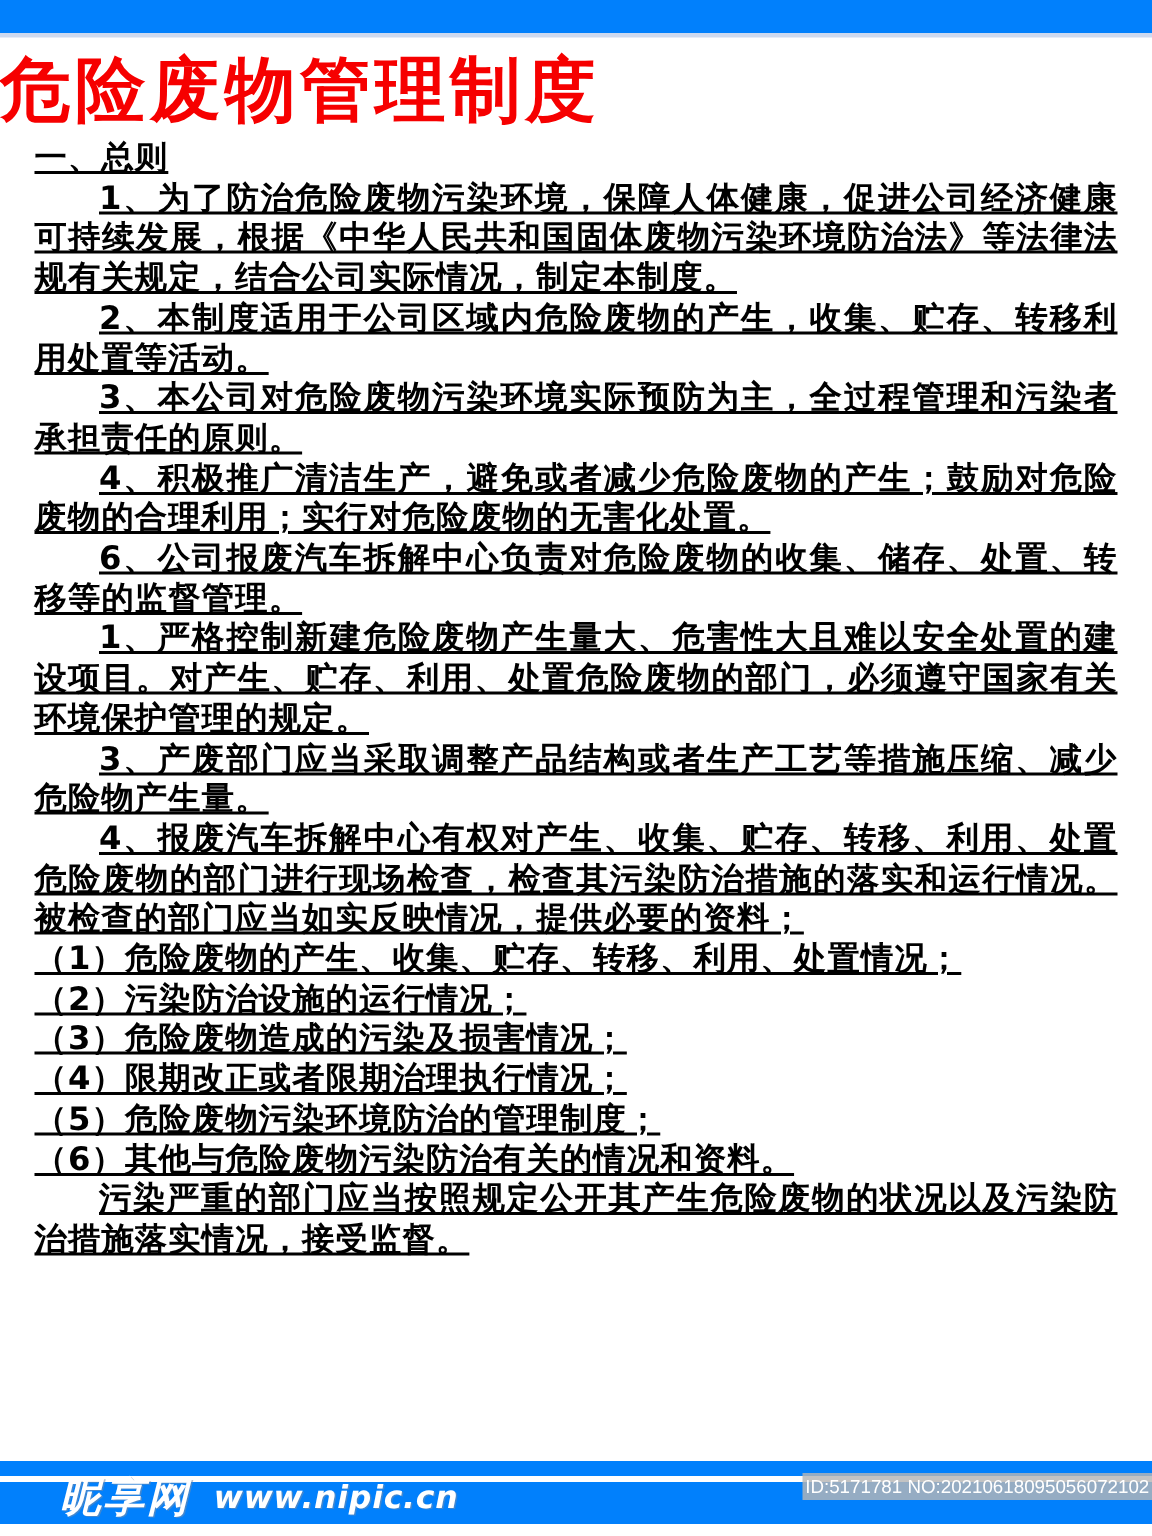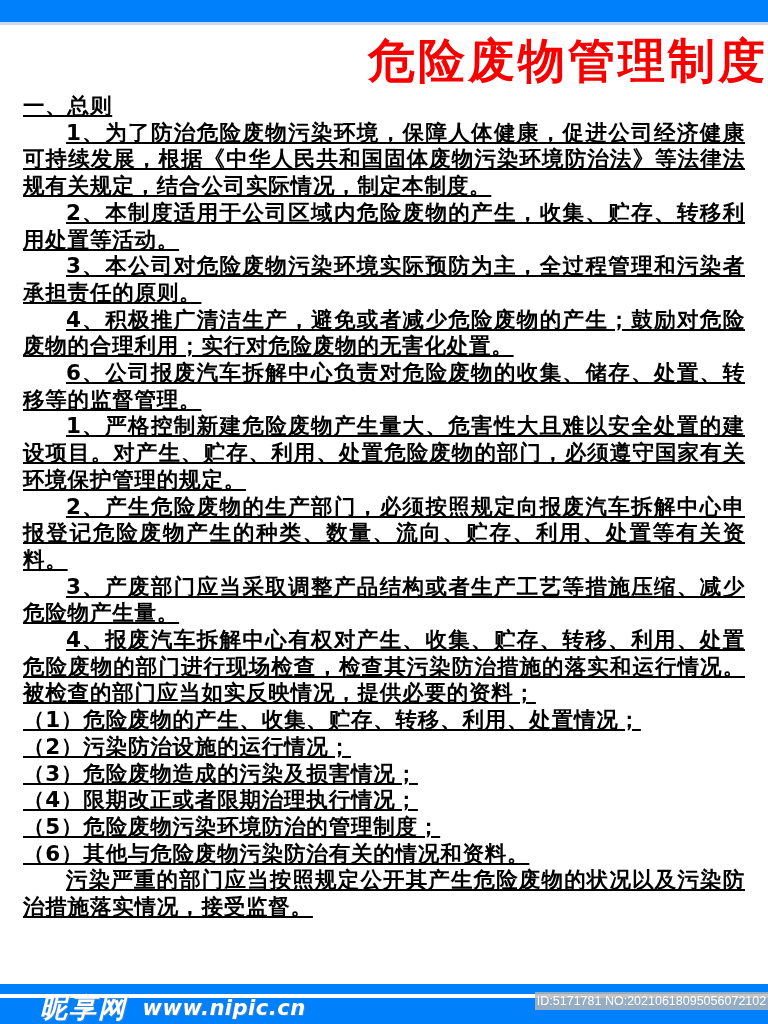--- a/index.html
+++ b/index.html
@@ -7,37 +7,37 @@
     width:768px;height:1024px;position:relative;background:#ffffff;
     font-family:"DejaVu Sans",sans-serif;overflow:hidden;
   }
   
   .top-bar{position:absolute;top:0;left:0;width:768px;height:22px;background:#0180fc;}
   .top-bar-edge{position:absolute;top:22px;left:0;width:768px;height:3px;background:#cdd9ef;}
 
   
   .title{
     position:absolute;top:30px;left:0;width:768px;height:62px;line-height:62px;
-    text-align:right;font-size:47px;font-weight:800;color:#f60000;
+    text-align:left;font-size:47px;font-weight:800;color:#f60000;
     letter-spacing:3px;white-space:nowrap;
   }
 
   
   .content{
     position:absolute;top:93px;left:23px;width:722px;
     color:#000;font-weight:700;font-size:21.5px;line-height:26.7px;
     text-align:justify;letter-spacing:0.8px;
   }
   .content p{margin:0;padding:0;text-decoration:underline;}
   p.sec-head{text-indent:0;}
   p.para{text-indent:2em;}
   p.item{text-indent:0;}
 
   
-  .footer{position:absolute;left:0;bottom:8px;width:768px;height:32px;}
+  .footer{position:absolute;left:0;bottom:18px;width:768px;height:32px;}
   .f-blue-top{position:absolute;top:0;left:0;width:768px;height:10px;background:#0180fc;}
   .f-white-stripe{position:absolute;top:10px;left:0;width:768px;height:4px;background:#ffffff;}
   .f-blue-main{position:absolute;top:14px;left:0;width:768px;height:28px;background:#0180fc;}
   .f-logo{
     position:absolute;left:40px;top:6px;color:#ffffff;font-style:italic;font-weight:800;
     white-space:nowrap;text-shadow:1px 1px 0 rgba(120,140,170,0.55);
   }
   .f-logo .site-name{font-size:27px;letter-spacing:2px;vertical-align:middle;}
   .f-logo .site-url{font-size:21px;margin-left:10px;vertical-align:middle;letter-spacing:0.5px;}
   .f-idbox{
@@ -57,21 +57,20 @@
 <div class="title">危险废物管理制度</div>
 
 <div class="content">
   <p class="sec-head">一、总则</p>
   <p class="para">1、为了防治危险废物污染环境，保障人体健康，促进公司经济健康可持续发展，根据《中华人民共和国固体废物污染环境防治法》等法律法规有关规定，结合公司实际情况，制定本制度。</p>
   <p class="para">2、本制度适用于公司区域内危险废物的产生，收集、贮存、转移利用处置等活动。</p>
   <p class="para">3、本公司对危险废物污染环境实际预防为主，全过程管理和污染者承担责任的原则。</p>
   <p class="para">4、积极推广清洁生产，避免或者减少危险废物的产生；鼓励对危险废物的合理利用；实行对危险废物的无害化处置。</p>
   <p class="para">6、公司报废汽车拆解中心负责对危险废物的收集、储存、处置、转移等的监督管理。</p>
   <p class="para">1、严格控制新建危险废物产生量大、危害性大且难以安全处置的建设项目。对产生、贮存、利用、处置危险废物的部门，必须遵守国家有关环境保护管理的规定。</p>
-  <p class="para">2、产生危险废物的生产部门，必须按照规定向报废汽车拆解中心申报登记危险废物产生的种类、数量、流向、贮存、利用、处置等有关资料。</p>
   <p class="para">3、产废部门应当采取调整产品结构或者生产工艺等措施压缩、减少危险物产生量。</p>
   <p class="para">4、报废汽车拆解中心有权对产生、收集、贮存、转移、利用、处置危险废物的部门进行现场检查，检查其污染防治措施的落实和运行情况。被检查的部门应当如实反映情况，提供必要的资料；</p>
   <p class="item">（1）危险废物的产生、收集、贮存、转移、利用、处置情况；</p>
   <p class="item">（2）污染防治设施的运行情况；</p>
   <p class="item">（3）危险废物造成的污染及损害情况；</p>
   <p class="item">（4）限期改正或者限期治理执行情况；</p>
   <p class="item">（5）危险废物污染环境防治的管理制度；</p>
   <p class="item">（6）其他与危险废物污染防治有关的情况和资料。</p>
   <p class="para">污染严重的部门应当按照规定公开其产生危险废物的状况以及污染防治措施落实情况，接受监督。</p>
 </div>

